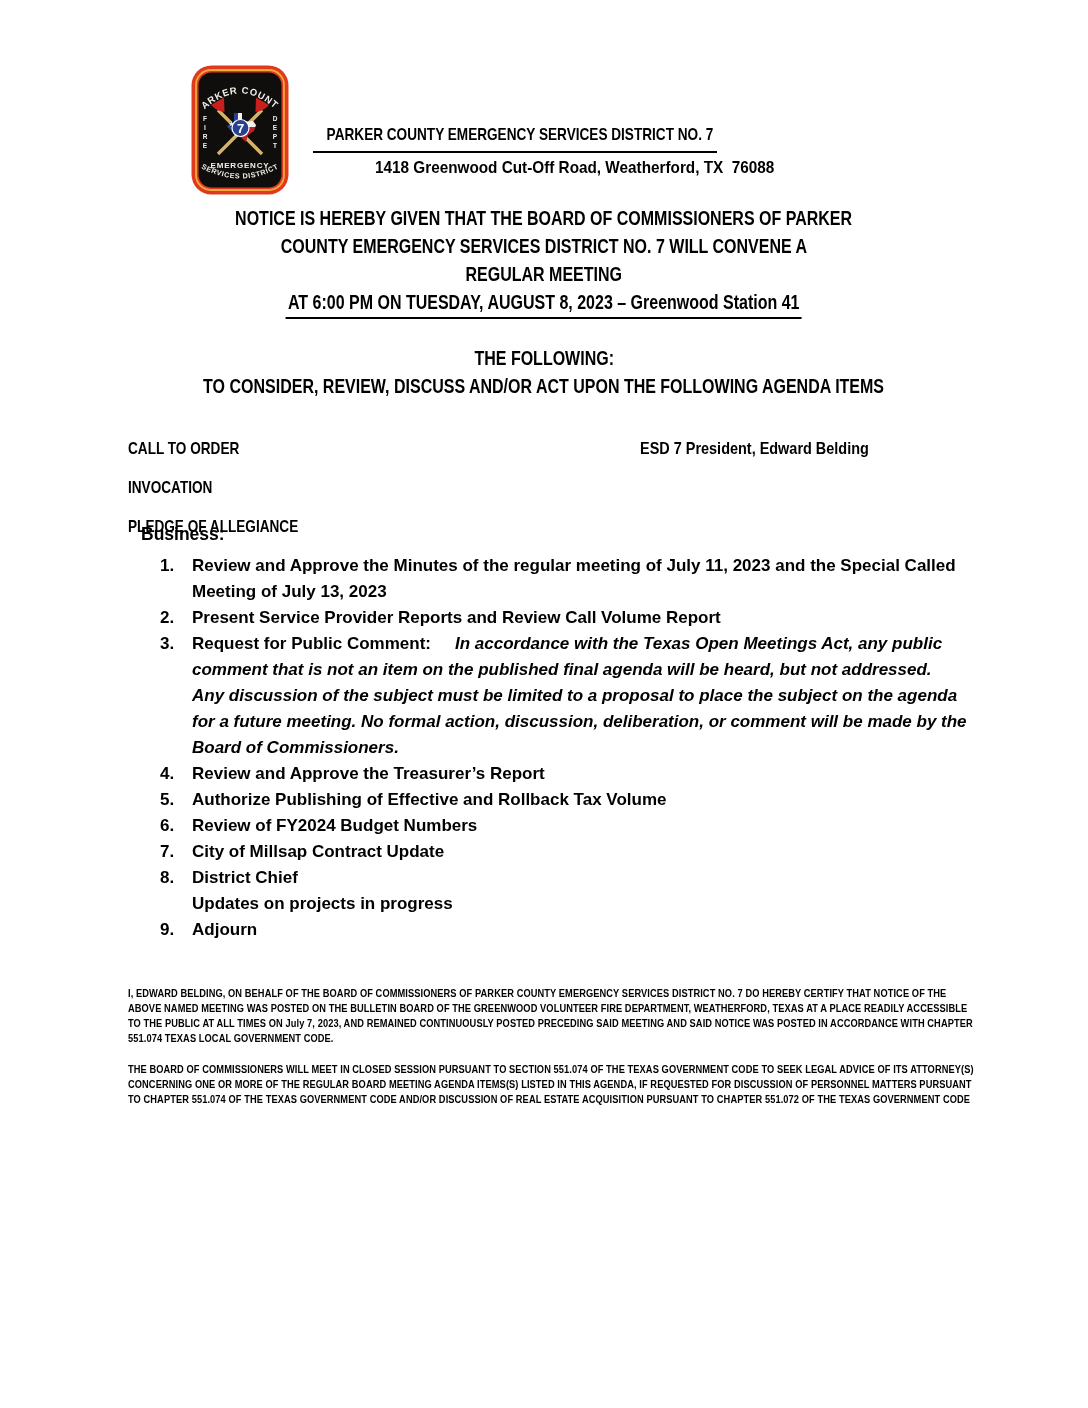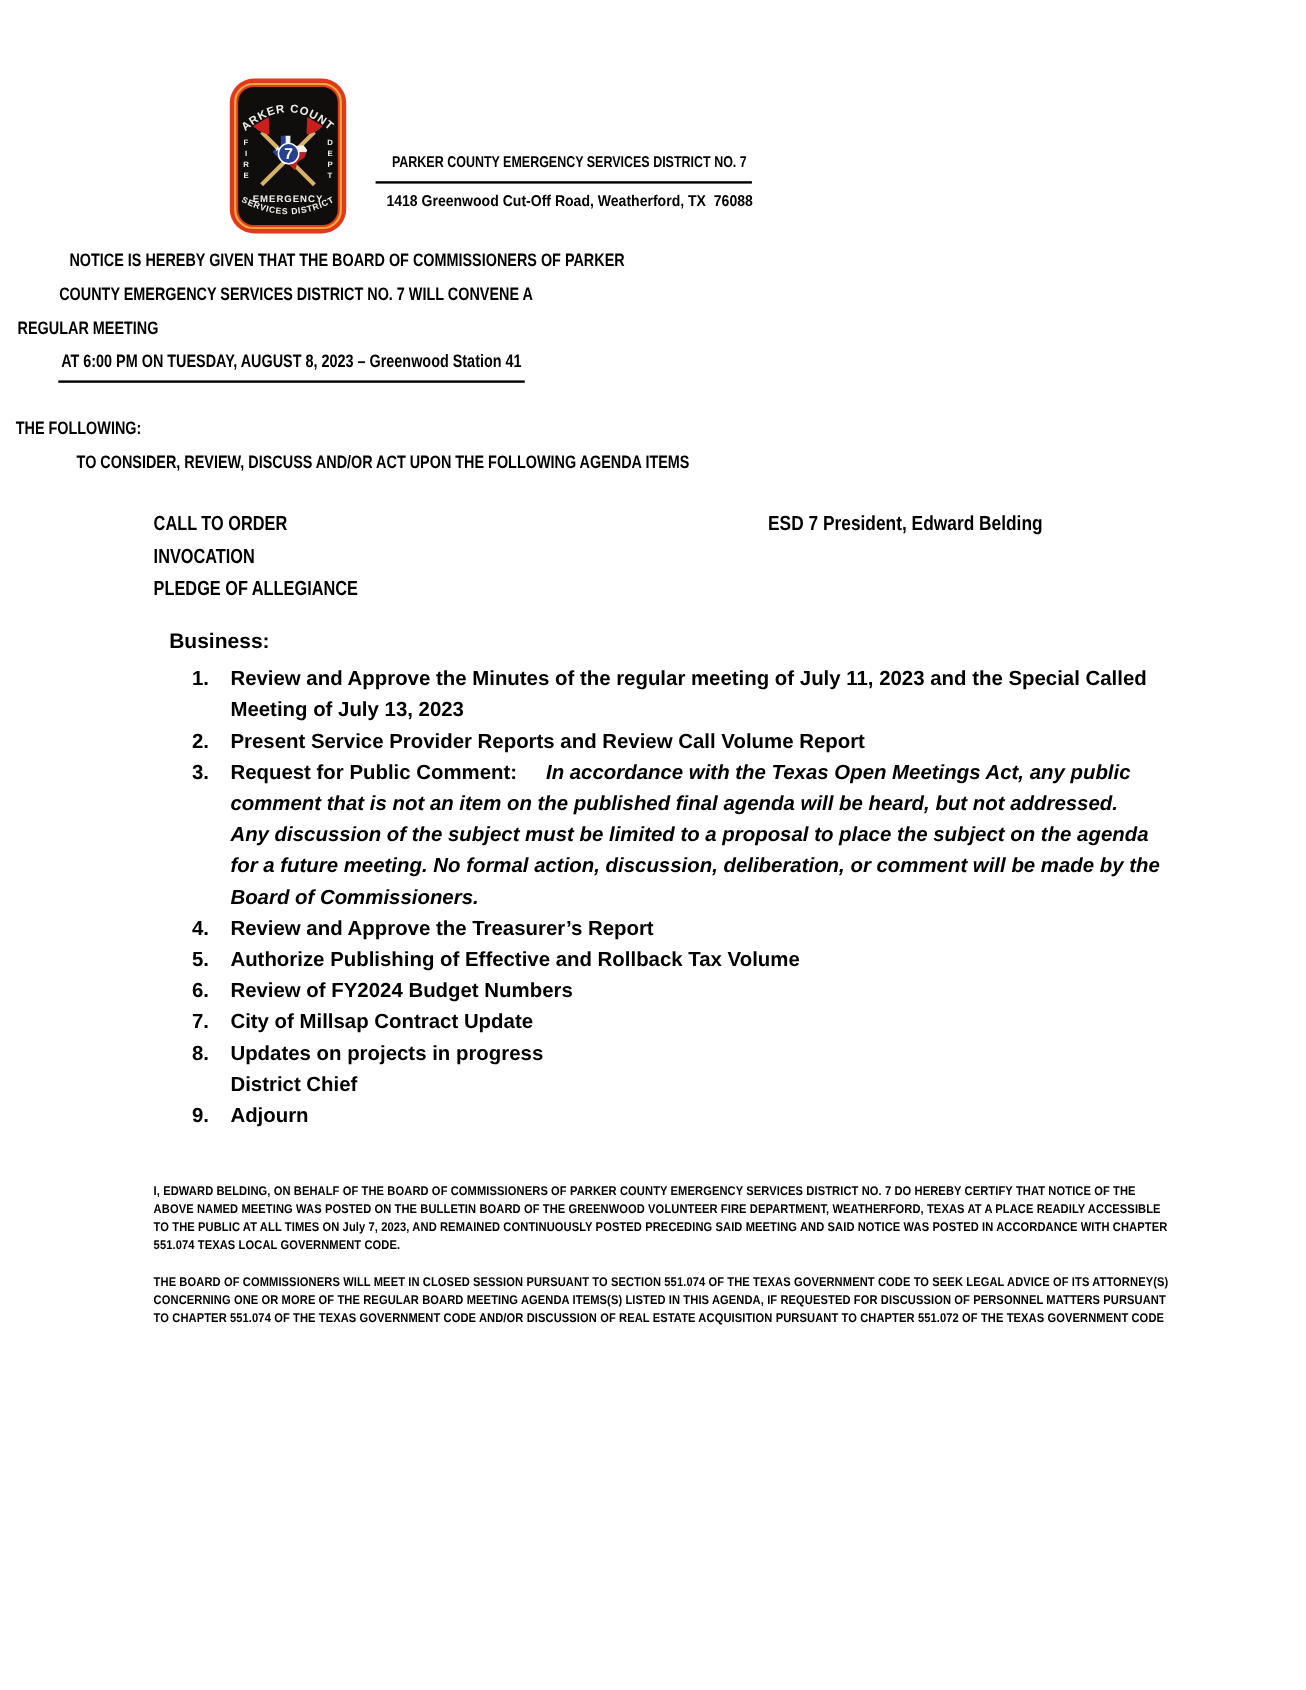--- a/index.html
+++ b/index.html
@@ -9,39 +9,39 @@
     font-family:"Liberation Sans", sans-serif;
     color:#000;
     font-weight:700;
     position:relative;
   }
   .page { position:absolute; inset:0; background:#fff; overflow:hidden; }
   .abs { position:absolute; }
 
   
   .logo { left:190px; top:64px; width:100px; height:132px; }
-  .hdr { left:313px; top:120px; font-size:13px; }
+  .hdr { left:313px; top:120px; font-size:17px;text-align:right; }
   .hdr .line { line-height:30px; }
   .title {
     display:inline-block; transform:scaleX(0.80); transform-origin:0 50%;
     border-bottom:2.2px solid #000; padding:0 5px 1px 17px; white-space:pre;
   }
   .addr {
     display:inline-block; transform:scaleX(0.90); transform-origin:0 50%;
     margin-left:9px; white-space:pre;
   }
 
   
-  .center-block { left:0; width:1088px; font-size:15px; line-height:28px; }
+  .center-block { left:0; width:1088px; text-align:center; font-size:20px; line-height:28px; }
   .cline { display:inline-block; transform:scaleX(0.80); transform-origin:50% 50%; white-space:pre; }
   .cline.ul { border-bottom:2.2px solid #000; padding:0 3px 1px; }
 
   
   .prelim { left:128px; top:423px; font-size:17px; line-height:27px; width:860px; }
-  .prow { position:relative; }
+  .prow { position:relative;margin-top:12px; }
   .ulab { display:inline-block; transform:scaleX(0.80); transform-origin:0 50%; white-space:pre; }
   .president { position:absolute; left:512px; top:0; display:inline-block; transform:scaleX(0.85); transform-origin:0 50%; white-space:pre; }
 
   
   .bizhead { left:141px; top:524px; font-size:17.5px; }
   .bizlist { left:160px; top:553px; width:812px; font-size:17px; line-height:26px; }
   .bitem { display:flex; }
   .bnum { flex:0 0 32px; width:32px; }
   .btext { width:775px; }
   .ital { font-style:italic; margin-left:24px; }
@@ -170,22 +170,22 @@
     </div>
 
     <div class="bitem">
       <div class="bnum">7.</div>
       <div class="btext">City of Millsap Contract Update</div>
     </div>
 
     <div class="bitem">
       <div class="bnum">8.</div>
       <div class="btext">
+        <div>District Chief</div>
         <div>Updates on projects in progress</div>
-        <div>District Chief</div>
       </div>
     </div>
 
     <div class="bitem">
       <div class="bnum">9.</div>
       <div class="btext">Adjourn</div>
     </div>
 
   </div>
 

